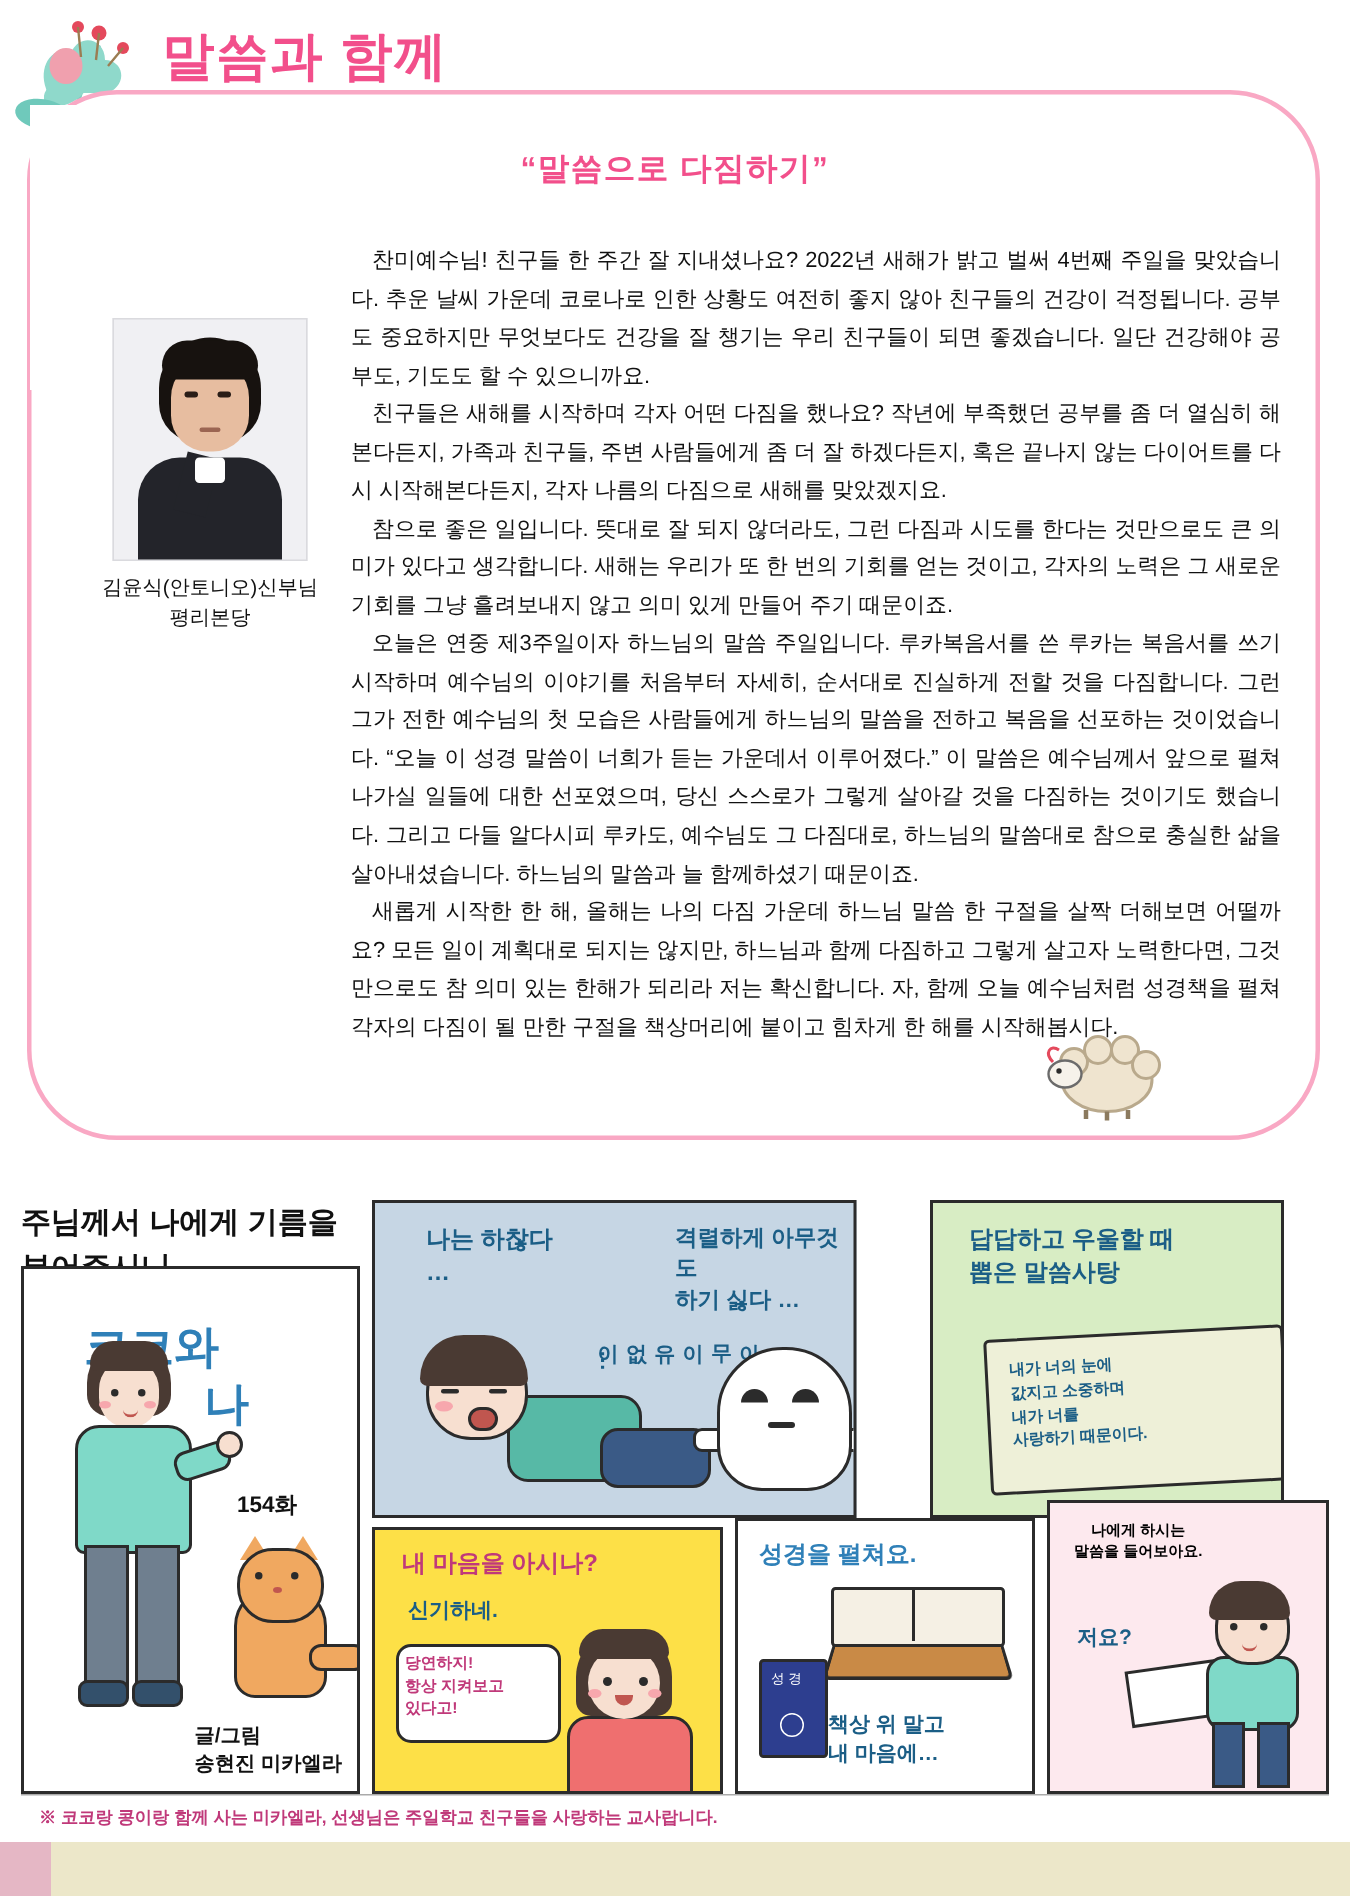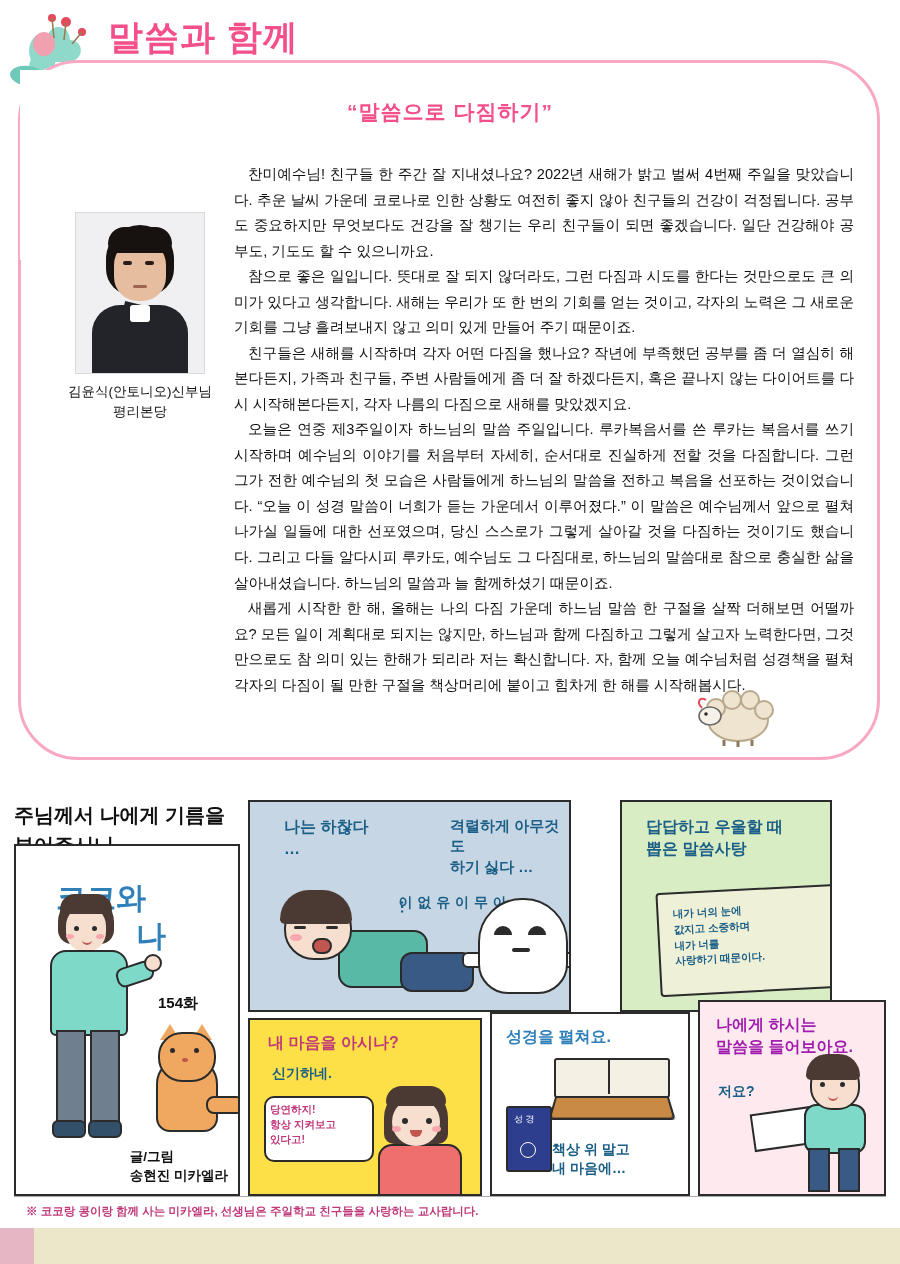--- a/index.html
+++ b/index.html
@@ -241,21 +241,21 @@
   #panel-b .b-leg{ position:absolute; left:150px; top:150px; width:70px; height:36px; background:#3a5a86; border:2px solid #2b2b2b; border-radius:12px;}
   
   #panel-b .w-body{ position:absolute; left:228px; top:96px; width:86px; height:92px; background:#ffffff; border:2px solid #2b2b2b; border-radius:44px 44px 30px 30px;}
   #panel-b .w-eye-l,#panel-b .w-eye-r{ position:absolute; top:124px; width:18px;height:9px;background:#2b2b2b;border-radius:9px 9px 0 0;}
   #panel-b .w-eye-l{left:244px;} #panel-b .w-eye-r{left:278px;}
   #panel-b .w-mouth{ position:absolute; left:262px; top:146px; width:18px;height:4px;background:#2b2b2b;border-radius:2px;}
   #panel-b .w-arm-l{ position:absolute; left:212px; top:150px; width:24px;height:12px;background:#ffffff;border:2px solid #2b2b2b;border-radius:6px;}
   #panel-b .w-arm-r{ position:absolute; left:306px; top:150px; width:24px;height:12px;background:#ffffff;border:2px solid #2b2b2b;border-radius:6px;}
 
   
-  #panel-c { left: 620px; top: 800px; width: 212px; height: 212px; background: #d8edc4; }
+  #panel-c { left: 620px; top: 800px; width: 236px; height: 212px; background: #d8edc4; }
   #panel-c .t1 { left: 24px; top: 14px; font-size: 16px; color:#1b5e86; }
   #panel-c .scroll {
     position: absolute; left: 36px; top: 86px; width: 196px; height: 100px;
     background: #eef0d8; border: 2px solid #2b2b2b; border-radius: 4px;
     transform: rotate(-3deg);
   }
   #panel-c .scroll-text {
     position: absolute; left: 52px; top: 100px; width: 170px;
     font-size: 10.5px; font-weight: bold; line-height: 1.5; color: #1b5e86;
     transform: rotate(-3deg); white-space: pre-line;
@@ -307,21 +307,21 @@
   #panel-e .blue-book-label {
     position: absolute; left: 22px; top: 100px; font-size: 9px; color: #ffffff; line-height: 1.2;
   }
   #panel-e .blue-book-emblem {
     position: absolute; left: 28px; top: 128px; width: 14px; height: 14px;
     border: 1.5px solid #ffffff; border-radius: 50%;
   }
 
   
   #panel-f { left: 698px; top: 1000px; width: 188px; height: 196px; background: #fde9ee; }
-  #panel-f .t1 { left: 16px; top: 12px; font-size: 16px; color:#a21caf; }
+  #panel-f .t1 { left: 16px; top: 12px; font-size: 10px; color:#000000;text-align:center; }
   #panel-f .t2 { left: 18px; top: 80px; font-size: 14px; color:#1b5e86; }
   #panel-f .f-head{ position:absolute; left:110px; top:60px; width:46px; height:44px; background:#f7dfd0; border:2px solid #2b2b2b; border-radius:22px;}
   #panel-f .f-hair{ position:absolute; left:106px; top:52px; width:54px; height:26px; background:#4a3a33; border-radius:27px 27px 6px 6px;}
   #panel-f .f-eye-l,#panel-f .f-eye-r{ position:absolute; top:80px; width:5px;height:5px;background:#2b2b2b;border-radius:50%;}
   #panel-f .f-eye-l{left:120px;} #panel-f .f-eye-r{left:140px;}
   #panel-f .f-mouth{ position:absolute; left:128px; top:92px; width:10px;height:5px;border-bottom:2px solid #c0564f;border-radius:0 0 6px 6px;}
   #panel-f .f-body{ position:absolute; left:104px; top:102px; width:58px; height:46px; background:#7fd9c8; border:2px solid #2b2b2b; border-radius:12px;}
   #panel-f .f-leg-l,#panel-f .f-leg-r{ position:absolute; top:146px; width:18px; height:40px; background:#3a5a86; border:2px solid #2b2b2b;}
   #panel-f .f-leg-l{left:108px;} #panel-f .f-leg-r{left:138px;}
   #panel-f .f-paper{ position:absolute; left:52px; top:108px; width:58px; height:34px; background:#ffffff; border:2px solid #2b2b2b; transform: rotate(-8deg);}
@@ -404,22 +404,22 @@
     <div class="clerical"></div>
   </div>
   <div class="photo-caption">
     <div>김윤식(안토니오)신부님</div>
     <div>평리본당</div>
   </div>
 </div>
 
 <div class="body-text">
   <p>찬미예수님! 친구들 한 주간 잘 지내셨나요? 2022년 새해가 밝고 벌써 4번째 주일을 맞았습니다. 추운 날씨 가운데 코로나로 인한 상황도 여전히 좋지 않아 친구들의 건강이 걱정됩니다. 공부도 중요하지만 무엇보다도 건강을 잘 챙기는 우리 친구들이 되면 좋겠습니다. 일단 건강해야 공부도, 기도도 할 수 있으니까요.</p>
+  <p>친구들은 새해를 시작하며 각자 어떤 다짐을 했나요? 작년에 부족했던 공부를 좀 더 열심히 해본다든지, 가족과 친구들, 주변 사람들에게 좀 더 잘 하겠다든지, 혹은 끝나지 않는 다이어트를 다시 시작해본다든지, 각자 나름의 다짐으로 새해를 맞았겠지요.</p>
   <p>참으로 좋은 일입니다. 뜻대로 잘 되지 않더라도, 그런 다짐과 시도를 한다는 것만으로도 큰 의미가 있다고 생각합니다. 새해는 우리가 또 한 번의 기회를 얻는 것이고, 각자의 노력은 그 새로운 기회를 그냥 흘려보내지 않고 의미 있게 만들어 주기 때문이죠.</p>
-  <p>친구들은 새해를 시작하며 각자 어떤 다짐을 했나요? 작년에 부족했던 공부를 좀 더 열심히 해본다든지, 가족과 친구들, 주변 사람들에게 좀 더 잘 하겠다든지, 혹은 끝나지 않는 다이어트를 다시 시작해본다든지, 각자 나름의 다짐으로 새해를 맞았겠지요.</p>
   <p>오늘은 연중 제3주일이자 하느님의 말씀 주일입니다. 루카복음서를 쓴 루카는 복음서를 쓰기 시작하며 예수님의 이야기를 처음부터 자세히, 순서대로 진실하게 전할 것을 다짐합니다. 그런 그가 전한 예수님의 첫 모습은 사람들에게 하느님의 말씀을 전하고 복음을 선포하는 것이었습니다. “오늘 이 성경 말씀이 너희가 듣는 가운데서 이루어졌다.” 이 말씀은 예수님께서 앞으로 펼쳐나가실 일들에 대한 선포였으며, 당신 스스로가 그렇게 살아갈 것을 다짐하는 것이기도 했습니다. 그리고 다들 알다시피 루카도, 예수님도 그 다짐대로, 하느님의 말씀대로 참으로 충실한 삶을 살아내셨습니다. 하느님의 말씀과 늘 함께하셨기 때문이죠.</p>
   <p>새롭게 시작한 한 해, 올해는 나의 다짐 가운데 하느님 말씀 한 구절을 살짝 더해보면 어떨까요? 모든 일이 계획대로 되지는 않지만, 하느님과 함께 다짐하고 그렇게 살고자 노력한다면, 그것만으로도 참 의미 있는 한해가 되리라 저는 확신합니다. 자, 함께 오늘 예수님처럼 성경책을 펼쳐 각자의 다짐이 될 만한 구절을 책상머리에 붙이고 힘차게 한 해를 시작해봅시다.</p>
 </div>
 
 <div class="sheep">
   <svg width="96" height="62" viewBox="0 0 96 62">
     <ellipse cx="52" cy="34" rx="30" ry="21" fill="#efe4cf" stroke="#b9a98c" stroke-width="2"></ellipse>
     <circle cx="30" cy="22" r="9" fill="#efe4cf" stroke="#b9a98c" stroke-width="2"></circle>
     <circle cx="46" cy="14" r="9" fill="#efe4cf" stroke="#b9a98c" stroke-width="2"></circle>
     <circle cx="64" cy="14" r="9" fill="#efe4cf" stroke="#b9a98c" stroke-width="2"></circle>

